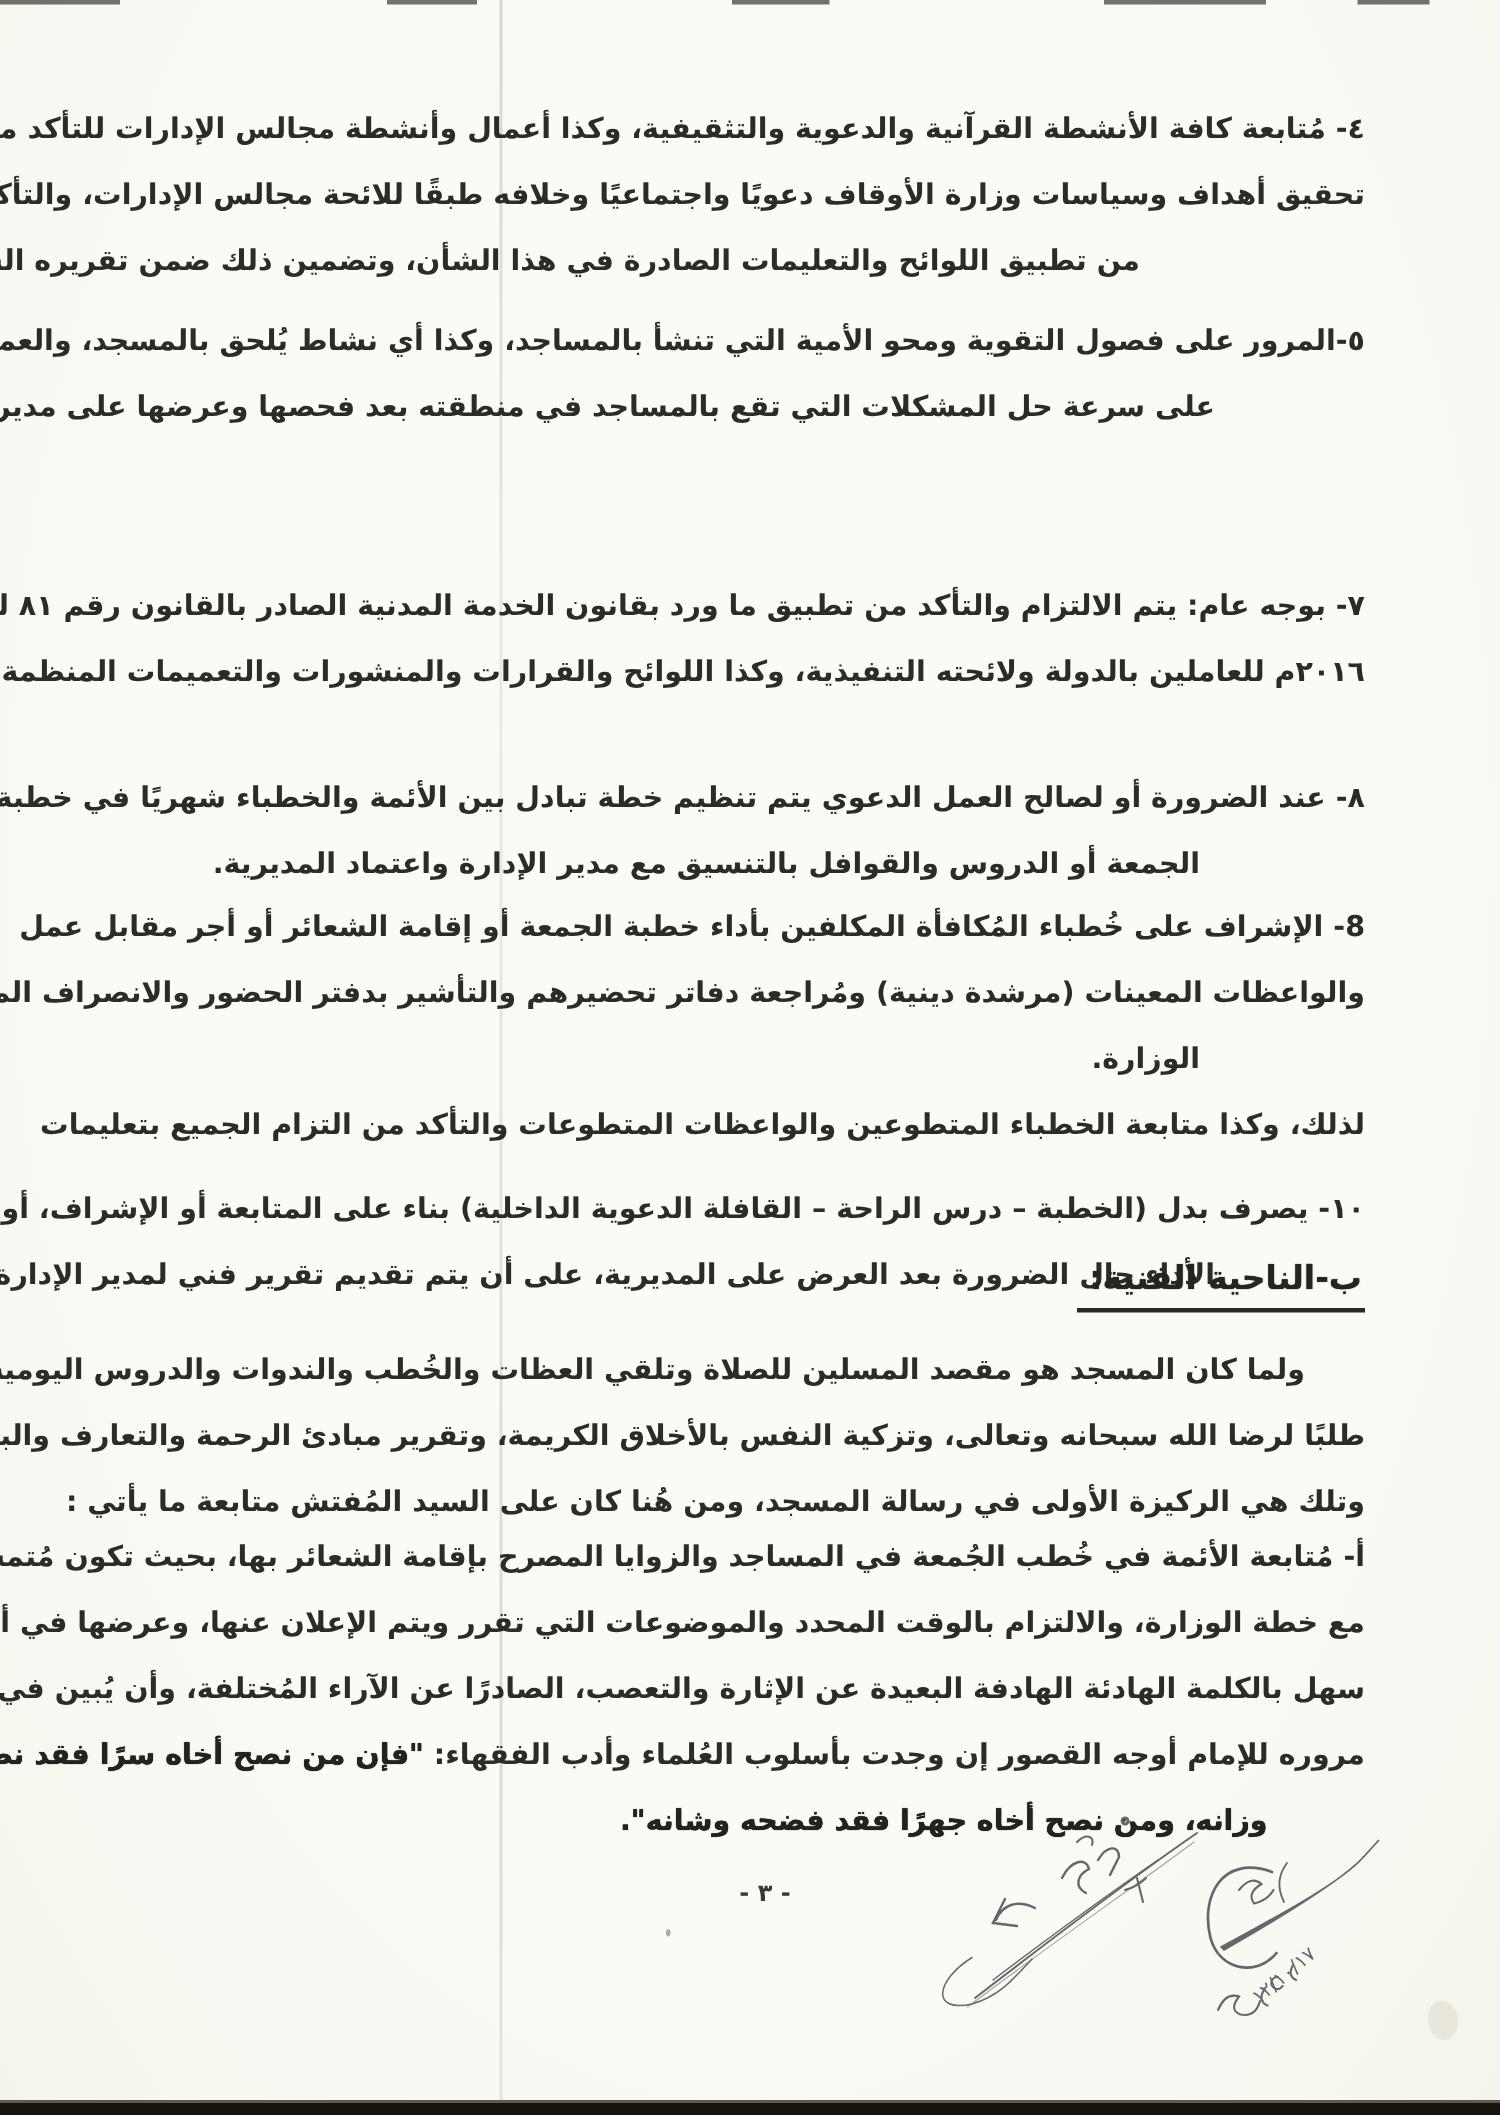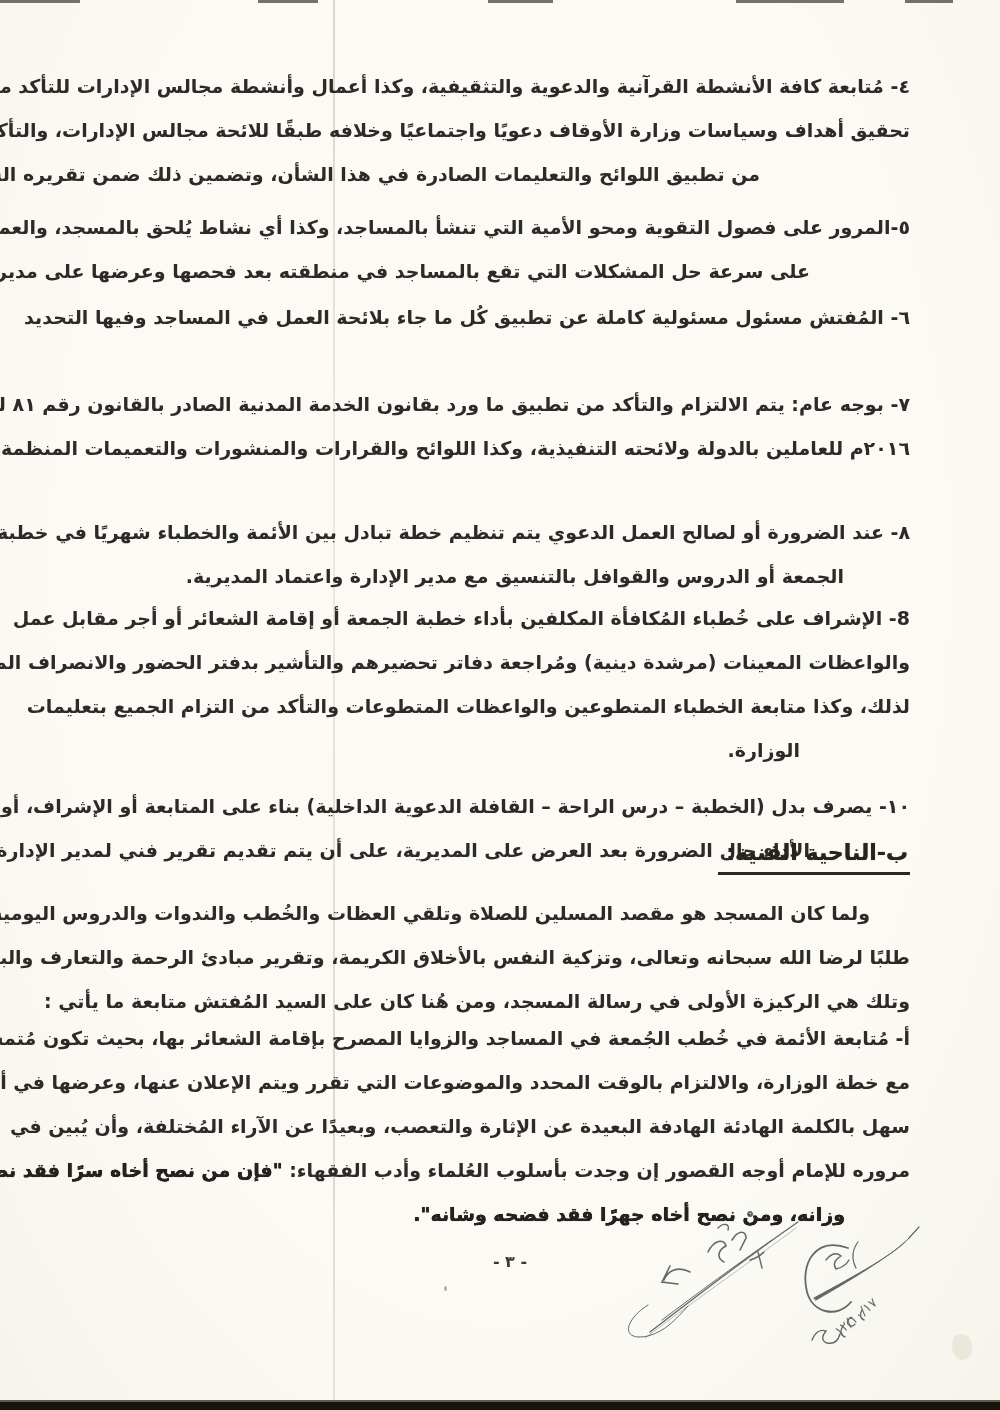--- a/index.html
+++ b/index.html
@@ -63,59 +63,58 @@
     <div class="line">تحقيق أهداف وسياسات وزارة الأوقاف دعويًا واجتماعيًا وخلافه طبقًا للائحة مجالس الإدارات، والتأكد</div>
     <div class="line end" style="margin-right:150px">من تطبيق اللوائح والتعليمات الصادرة في هذا الشأن، وتضمين ذلك ضمن تقريره الشهري .</div>
   </div>
 
   <div class="block" style="top:205px">
     <div class="line">٥-المرور على فصول التقوية ومحو الأمية التي تنشأ بالمساجد، وكذا أي نشاط يُلحق بالمسجد، والعمل</div>
     <div class="line end" style="margin-right:100px">على سرعة حل المشكلات التي تقع بالمساجد في منطقته بعد فحصها وعرضها على مدير الإدارة .</div>
   </div>
 
   <div class="block" style="top:295px">
-    <div class="line">٦- المُفتش مسئول مسئولية كاملة عن تطبيق كُل ما جاء بلائحة العمل في المساجد وفيها التحديد</div>
   </div>
 
   <div class="block" style="top:382px">
     <div class="line">٧- بوجه عام: يتم الالتزام والتأكد من تطبيق ما ورد بقانون الخدمة المدنية الصادر بالقانون رقم ٨١ لسنة</div>
     <div class="line">٢٠١٦م للعاملين بالدولة ولائحته التنفيذية، وكذا اللوائح والقرارات والمنشورات والتعميمات المنظمة</div>
   </div>
 
   <div class="block" style="top:510px">
     <div class="line">٨- عند الضرورة أو لصالح العمل الدعوي يتم تنظيم خطة تبادل بين الأئمة والخطباء شهريًا في خطبة</div>
-    <div class="line end" style="margin-right:66px">الجمعة أو الدروس والقوافل بالتنسيق مع مدير الإدارة واعتماد المديرية.</div>
+    <div class="line end" style="margin-right:110px">الجمعة أو الدروس والقوافل بالتنسيق مع مدير الإدارة واعتماد المديرية.</div>
   </div>
 
   <div class="block" style="top:596px">
     <div class="line">8- الإشراف على خُطباء المُكافأة المكلفين بأداء خطبة الجمعة أو إقامة الشعائر أو أجر مقابل عمل</div>
     <div class="line">والواعظات المعينات (مرشدة دينية) ومُراجعة دفاتر تحضيرهم والتأشير بدفتر الحضور والانصراف المعد</div>
+    <div class="line end" style="margin-right:110px">الوزارة.</div>
     <div class="line">لذلك، وكذا متابعة الخطباء المتطوعين والواعظات المتطوعات والتأكد من التزام الجميع بتعليمات</div>
-    <div class="line end" style="margin-right:110px">الوزارة.</div>
   </div>
 
   <div class="block" style="top:784px">
     <div class="line">١٠- يصرف بدل (الخطبة – درس الراحة – القافلة الدعوية الداخلية) بناء على المتابعة أو الإشراف، أو</div>
     <div class="line end" style="margin-right:100px">الأداء حال الضرورة بعد العرض على المديرية، على أن يتم تقديم تقرير فني لمدير الإدارة.</div>
   </div>
 
   <div class="block" style="top:840px">
     <span class="sec-title">ب-الناحية الفنية:</span>
   </div>
 
   <div class="block" style="top:891px">
     <div class="line" style="margin-right:40px">ولما كان المسجد هو مقصد المسلين للصلاة وتلقي العظات والخُطب والندوات والدروس اليومية،</div>
     <div class="line">طلبًا لرضا الله سبحانه وتعالى، وتزكية النفس بالأخلاق الكريمة، وتقرير مبادئ الرحمة والتعارف والبر،</div>
     <div class="line end">وتلك هي الركيزة الأولى في رسالة المسجد، ومن هُنا كان على السيد المُفتش متابعة ما يأتي :</div>
   </div>
 
   <div class="block" style="top:1016px">
     <div class="line">أ- مُتابعة الأئمة في خُطب الجُمعة في المساجد والزوايا المصرح بإقامة الشعائر بها، بحيث تكون مُتمشية</div>
     <div class="line">مع خطة الوزارة، والالتزام بالوقت المحدد والموضوعات التي تقرر ويتم الإعلان عنها، وعرضها في أسلوب</div>
-    <div class="line">سهل بالكلمة الهادئة الهادفة البعيدة عن الإثارة والتعصب، وبعيدًا عن الآراء المُختلفة، وأن يُبين في</div>
+    <div class="line">سهل بالكلمة الهادئة الهادفة البعيدة عن الإثارة والتعصب، الصادرًا عن الآراء المُختلفة، وأن يُبين في</div>
     <div class="line">
       <span>مروره للإمام أوجه القصور إن وجدت بأسلوب العُلماء وأدب الفقهاء: </span><span class="q">"فإن من نصح أخاه سرًا فقد نصحه</span>
     </div>
     <div class="line end" style="margin-right:65px">
       <span class="q">وزانه، ومن نصح أخاه جهرًا فقد فضحه وشانه".</span>
     </div>
   </div>
 
   <div class="page-number">- ٣ -</div>
 

